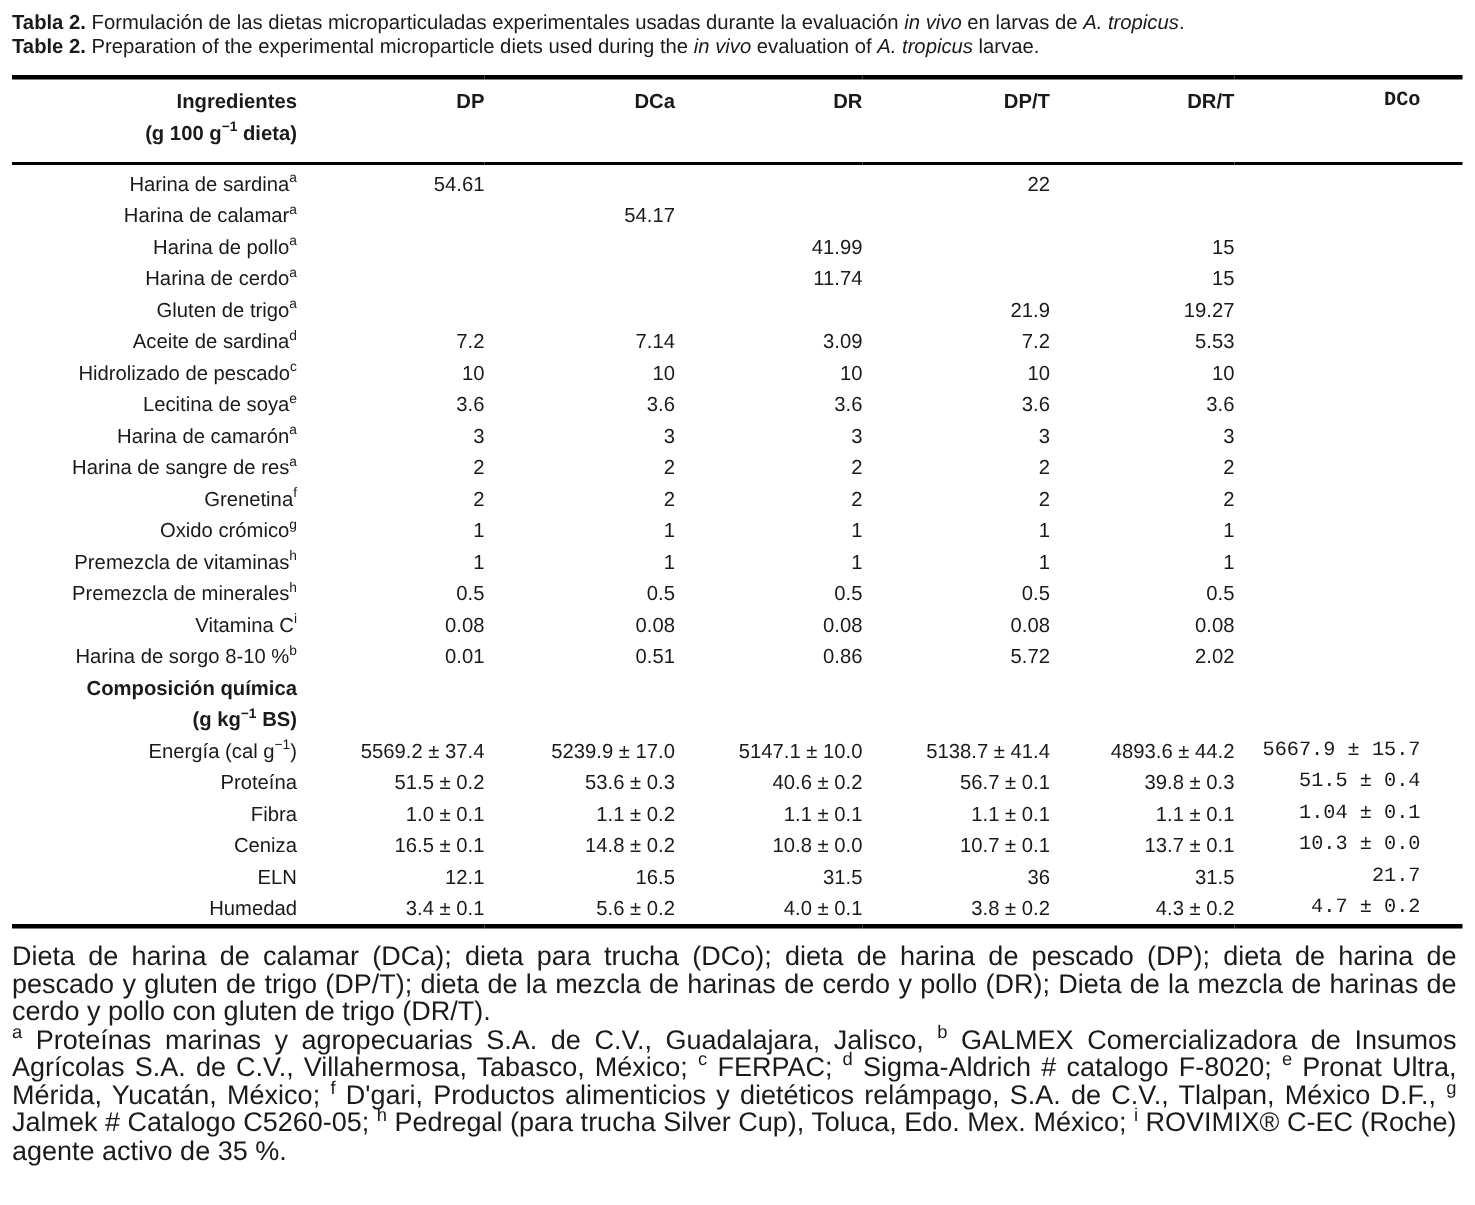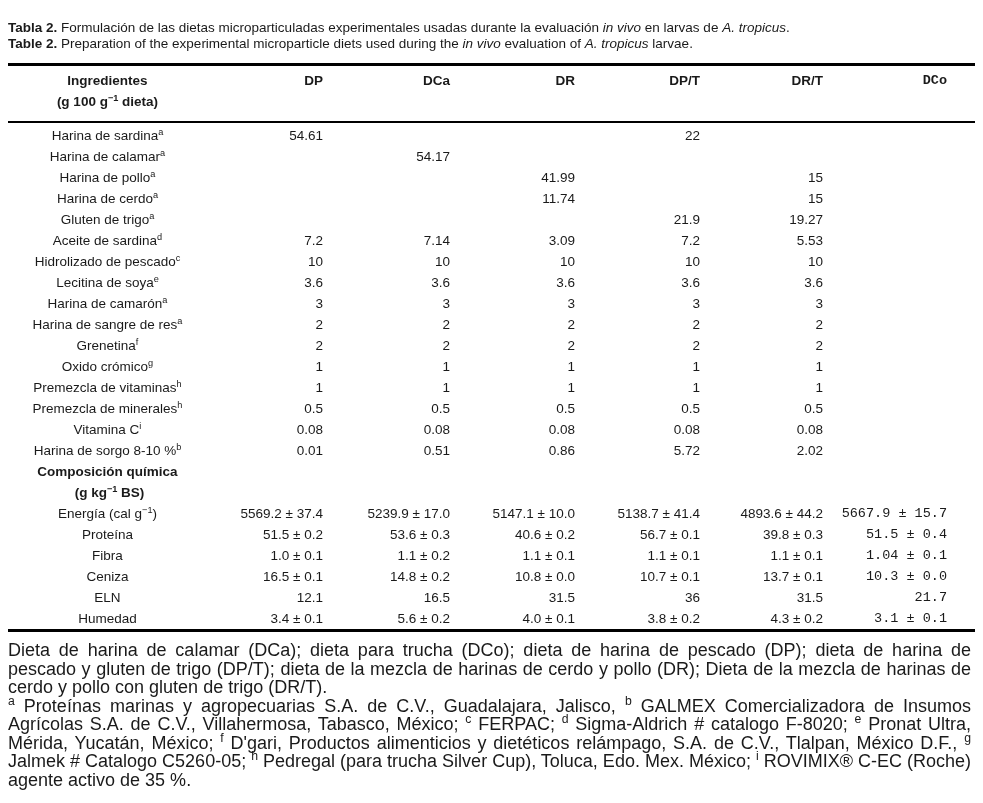--- a/index.html
+++ b/index.html
@@ -1,31 +1,31 @@
 <!DOCTYPE html>
 <html><head>
 <meta charset="utf-8">
 <style>
   html,body{margin:0;padding:0;background:#ffffff;}
   body{width:983px;height:803px;font-family:"Liberation Sans","DejaVu Sans",sans-serif;color:#1a1a1a;}
-  .page{padding:20px 8px 0 8px;}
+  .page{padding:7px 8px 0 8px;}
   .caption p{margin:0;font-size:13.5px;line-height:16px;text-align:left;}
   .caption .b,b{font-weight:bold;}
   .caption .i,i{font-style:italic;}
   sup{font-size:68%;line-height:0;vertical-align:super;}
   table.diet{border-collapse:collapse;table-layout:fixed;width:967px;margin-top:11px;
     border-top:3px solid #000;border-bottom:3px solid #000;}
   thead{border-bottom:2px solid #000;}
   th,td{padding:0;margin:0;font-size:13.5px;line-height:21px;text-align:right;
     vertical-align:top;white-space:nowrap;font-weight:normal;}
   thead th{font-weight:bold;padding-top:4px;padding-bottom:9px;}
   col.c-label{width:190px;}
   col.c-dp{width:125px;}col.c-dca{width:127px;}col.c-dr{width:125px;}
   col.c-dpt{width:125px;}col.c-drt{width:123px;}col.c-dco{width:152px;}
-  .label-cell{text-align:center;padding-left:9px;}
+  .label-cell{text-align:right;padding-left:9px;}
   td.last,th.last{padding-right:28px;font-family:Liberation Mono, monospace;}
   tbody{}
   tbody tr:first-child td{padding-top:2px;}
   tr.section td{font-weight:bold;}
   .lab-line{display:block;}
   .lab-line.line2{padding-left:4px;}
   .footnotes{margin-top:9px;width:963px;}
   .footnotes p{margin:0;font-size:18px;line-height:18.5px;text-align:justify;}
 </style>
 </head>
@@ -308,21 +308,21 @@
         </tr>
         <tr>
           <td class="label-cell">
             <div class="lab-line">Humedad</div>
           </td>
           <td>3.4 ± 0.1</td>
           <td>5.6 ± 0.2</td>
           <td>4.0 ± 0.1</td>
           <td>3.8 ± 0.2</td>
           <td>4.3 ± 0.2</td>
-          <td class="last">3.1 ± 0.1</td>
+          <td class="last">4.7 ± 0.2</td>
         </tr>
       </tbody>
   </table>
 
   <div class="footnotes">
     <p><span>Dieta de harina de calamar (DCa); dieta para trucha (DCo); dieta de harina de pescado (DP); dieta de harina de pescado y gluten de trigo (DP/T); dieta de la mezcla de harinas de cerdo y pollo (DR); Dieta de la mezcla de harinas de cerdo y pollo con gluten de trigo (DR/T).</span></p>
     <p><sup>a</sup><span> Proteínas marinas y agropecuarias S.A. de C.V., Guadalajara, Jalisco, </span><sup>b</sup><span> GALMEX Comercializadora de Insumos Agrícolas S.A. de C.V., Villahermosa, Tabasco, México; </span><sup>c</sup><span> FERPAC; </span><sup>d</sup><span> Sigma-Aldrich # catalogo F-8020; </span><sup>e</sup><span> Pronat Ultra, Mérida, Yucatán, México; </span><sup>f</sup><span> D'gari, Productos alimenticios y dietéticos relámpago, S.A. de C.V., Tlalpan, México D.F., </span><sup>g</sup><span> Jalmek # Catalogo C5260-05; </span><sup>h</sup><span> Pedregal (para trucha Silver Cup), Toluca, Edo. Mex. México; </span><sup>i</sup><span> ROVIMIX® C-EC (Roche) agente activo de 35 %.</span></p>
   </div>
 
 </div>

